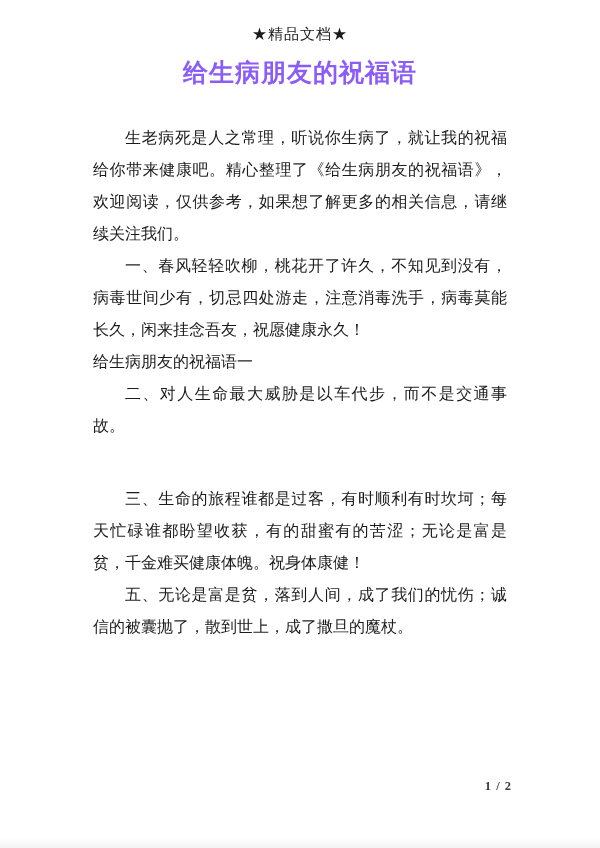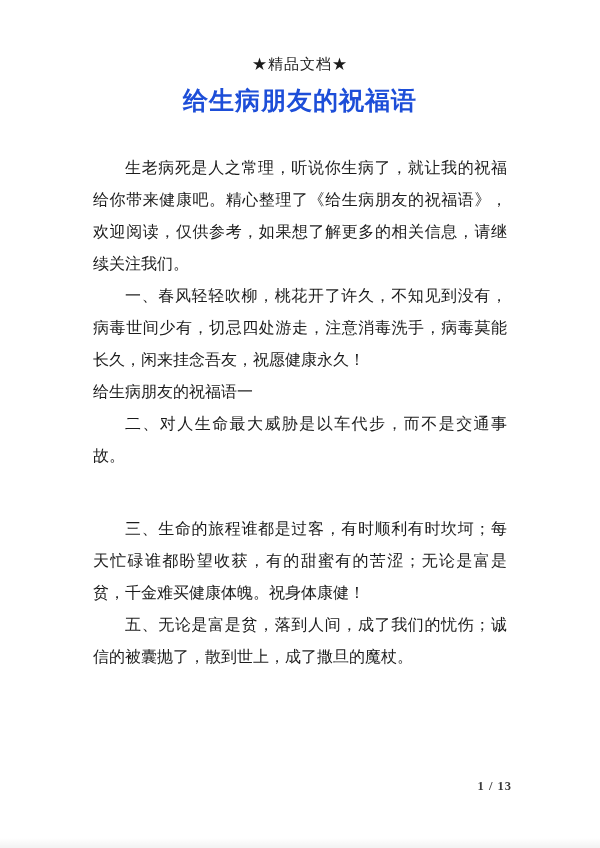--- a/index.html
+++ b/index.html
@@ -15,21 +15,21 @@
     font-family: "Liberation Serif", serif;
     color: #1b1b1b;
   }
   .page {
     position: relative;
     width: 600px;
     height: 848px;
     background: #ffffff;
   }
   .header-badge {
-    padding-top: 54px;
+    padding-top: 24px;
     text-align: center;
     font-size: 15px;
     letter-spacing: 1px;
     line-height: 20px;
     color: #1b1b1b;
   }
   .doc-title {
     margin: 12px 0 0 0;
     text-align: center;
     font-size: 25px;
@@ -76,28 +76,28 @@
     pointer-events: none;
   }
 </style>
 </head>
 <body style="background: rgb(255, 255, 255); color: rgb(27, 27, 27);">
 
 <div class="page">
 
   <div class="header-badge">★精品文档★</div>
 
-  <h1 class="doc-title" style="color: #1d4ed8; font-family: Liberation Mono, monospace;">给生病朋友的祝福语</h1>
+  <h1 class="doc-title" style="color: #8b5cf6;">给生病朋友的祝福语</h1>
 
   <div class="doc-body">
       <p class="para indent">生老病死是人之常理，听说你生病了，就让我的祝福给你带来健康吧。精心整理了《给生病朋友的祝福语》，欢迎阅读，仅供参考，如果想了解更多的相关信息，请继续关注我们。</p>
       <p class="para indent">一、春风轻轻吹柳，桃花开了许久，不知见到没有，病毒世间少有，切忌四处游走，注意消毒洗手，病毒莫能长久，闲来挂念吾友，祝愿健康永久！</p>
       <p class="para">给生病朋友的祝福语一</p>
       <p class="para indent space-after">二、对人生命最大威胁是以车代步，而不是交通事故。</p>
       <p class="para indent">三、生命的旅程谁都是过客，有时顺利有时坎坷；每天忙碌谁都盼望收获，有的甜蜜有的苦涩；无论是富是贫，千金难买健康体魄。祝身体康健！</p>
       <p class="para indent">五、无论是富是贫，落到人间，成了我们的忧伤；诚信的被囊抛了，散到世上，成了撒旦的魔杖。</p>
     </div>
 
-  <div class="page-footer" style="color: rgb(58, 58, 58);">1 / 13</div>
+  <div class="page-footer" style="color: rgb(58, 58, 58);">1 / 2</div>
 
   <div class="page-bottom-shadow"></div>
 
 </div>
 
 </body></html>

